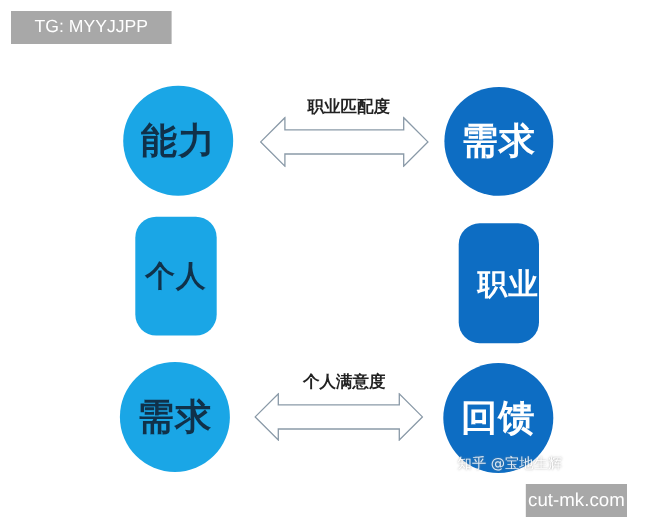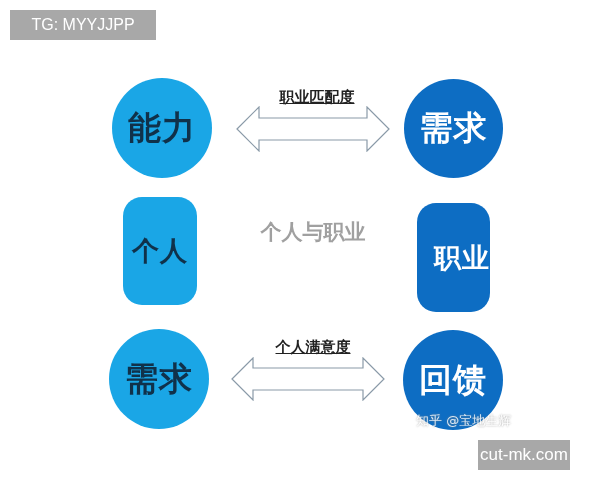--- a/index.html
+++ b/index.html
@@ -28,21 +28,21 @@
     .c4 { left: 403px; top: 330px; width: 100px; height: 100px; }
     .rect {
       position: absolute; border-radius: 19px;
       display: flex; align-items: center; justify-content: center;
       font-weight: bold; font-size: 27px; letter-spacing: 1px;
     }
     .r1 { left: 123px; top: 197px; width: 74px; height: 108px; }
     .r2 { left: 417px; top: 203px; width: 73px; height: 109px; justify-content: flex-end; }
     .label {
       position: absolute; font-weight: bold; color: #222;
-      font-size: 15px; text-align: center; white-space: nowrap; text-decoration: underline;
+      font-size: 15px; text-align: center; white-space: nowrap;
     }
     .l-top { left: 262px; top: 88px; width: 110px; }
     .l-bottom { left: 258px; top: 338px; width: 110px; }
     .center-text {
       position: absolute; left: 243px; top: 218px; width: 140px;
       text-align: center; color: #a0a0a0; font-weight: bold;
       font-size: 21px; line-height: 28px;
     }
     .arrow { position: absolute; }
     .a-top { left: 236px; top: 106px; }
@@ -69,21 +69,20 @@
 
 <div class="circle dark c2">
   <span>需求</span>
 </div>
 
 <div class="rect light r1">
   <span>个人</span>
 </div>
 
 <div class="center-text">
-  <div>个人与职业</div>
 </div>
 
 <div class="rect dark r2">
   <span>职业</span>
 </div>
 
 <div class="circle light c3">
   <span>需求</span>
 </div>
 

